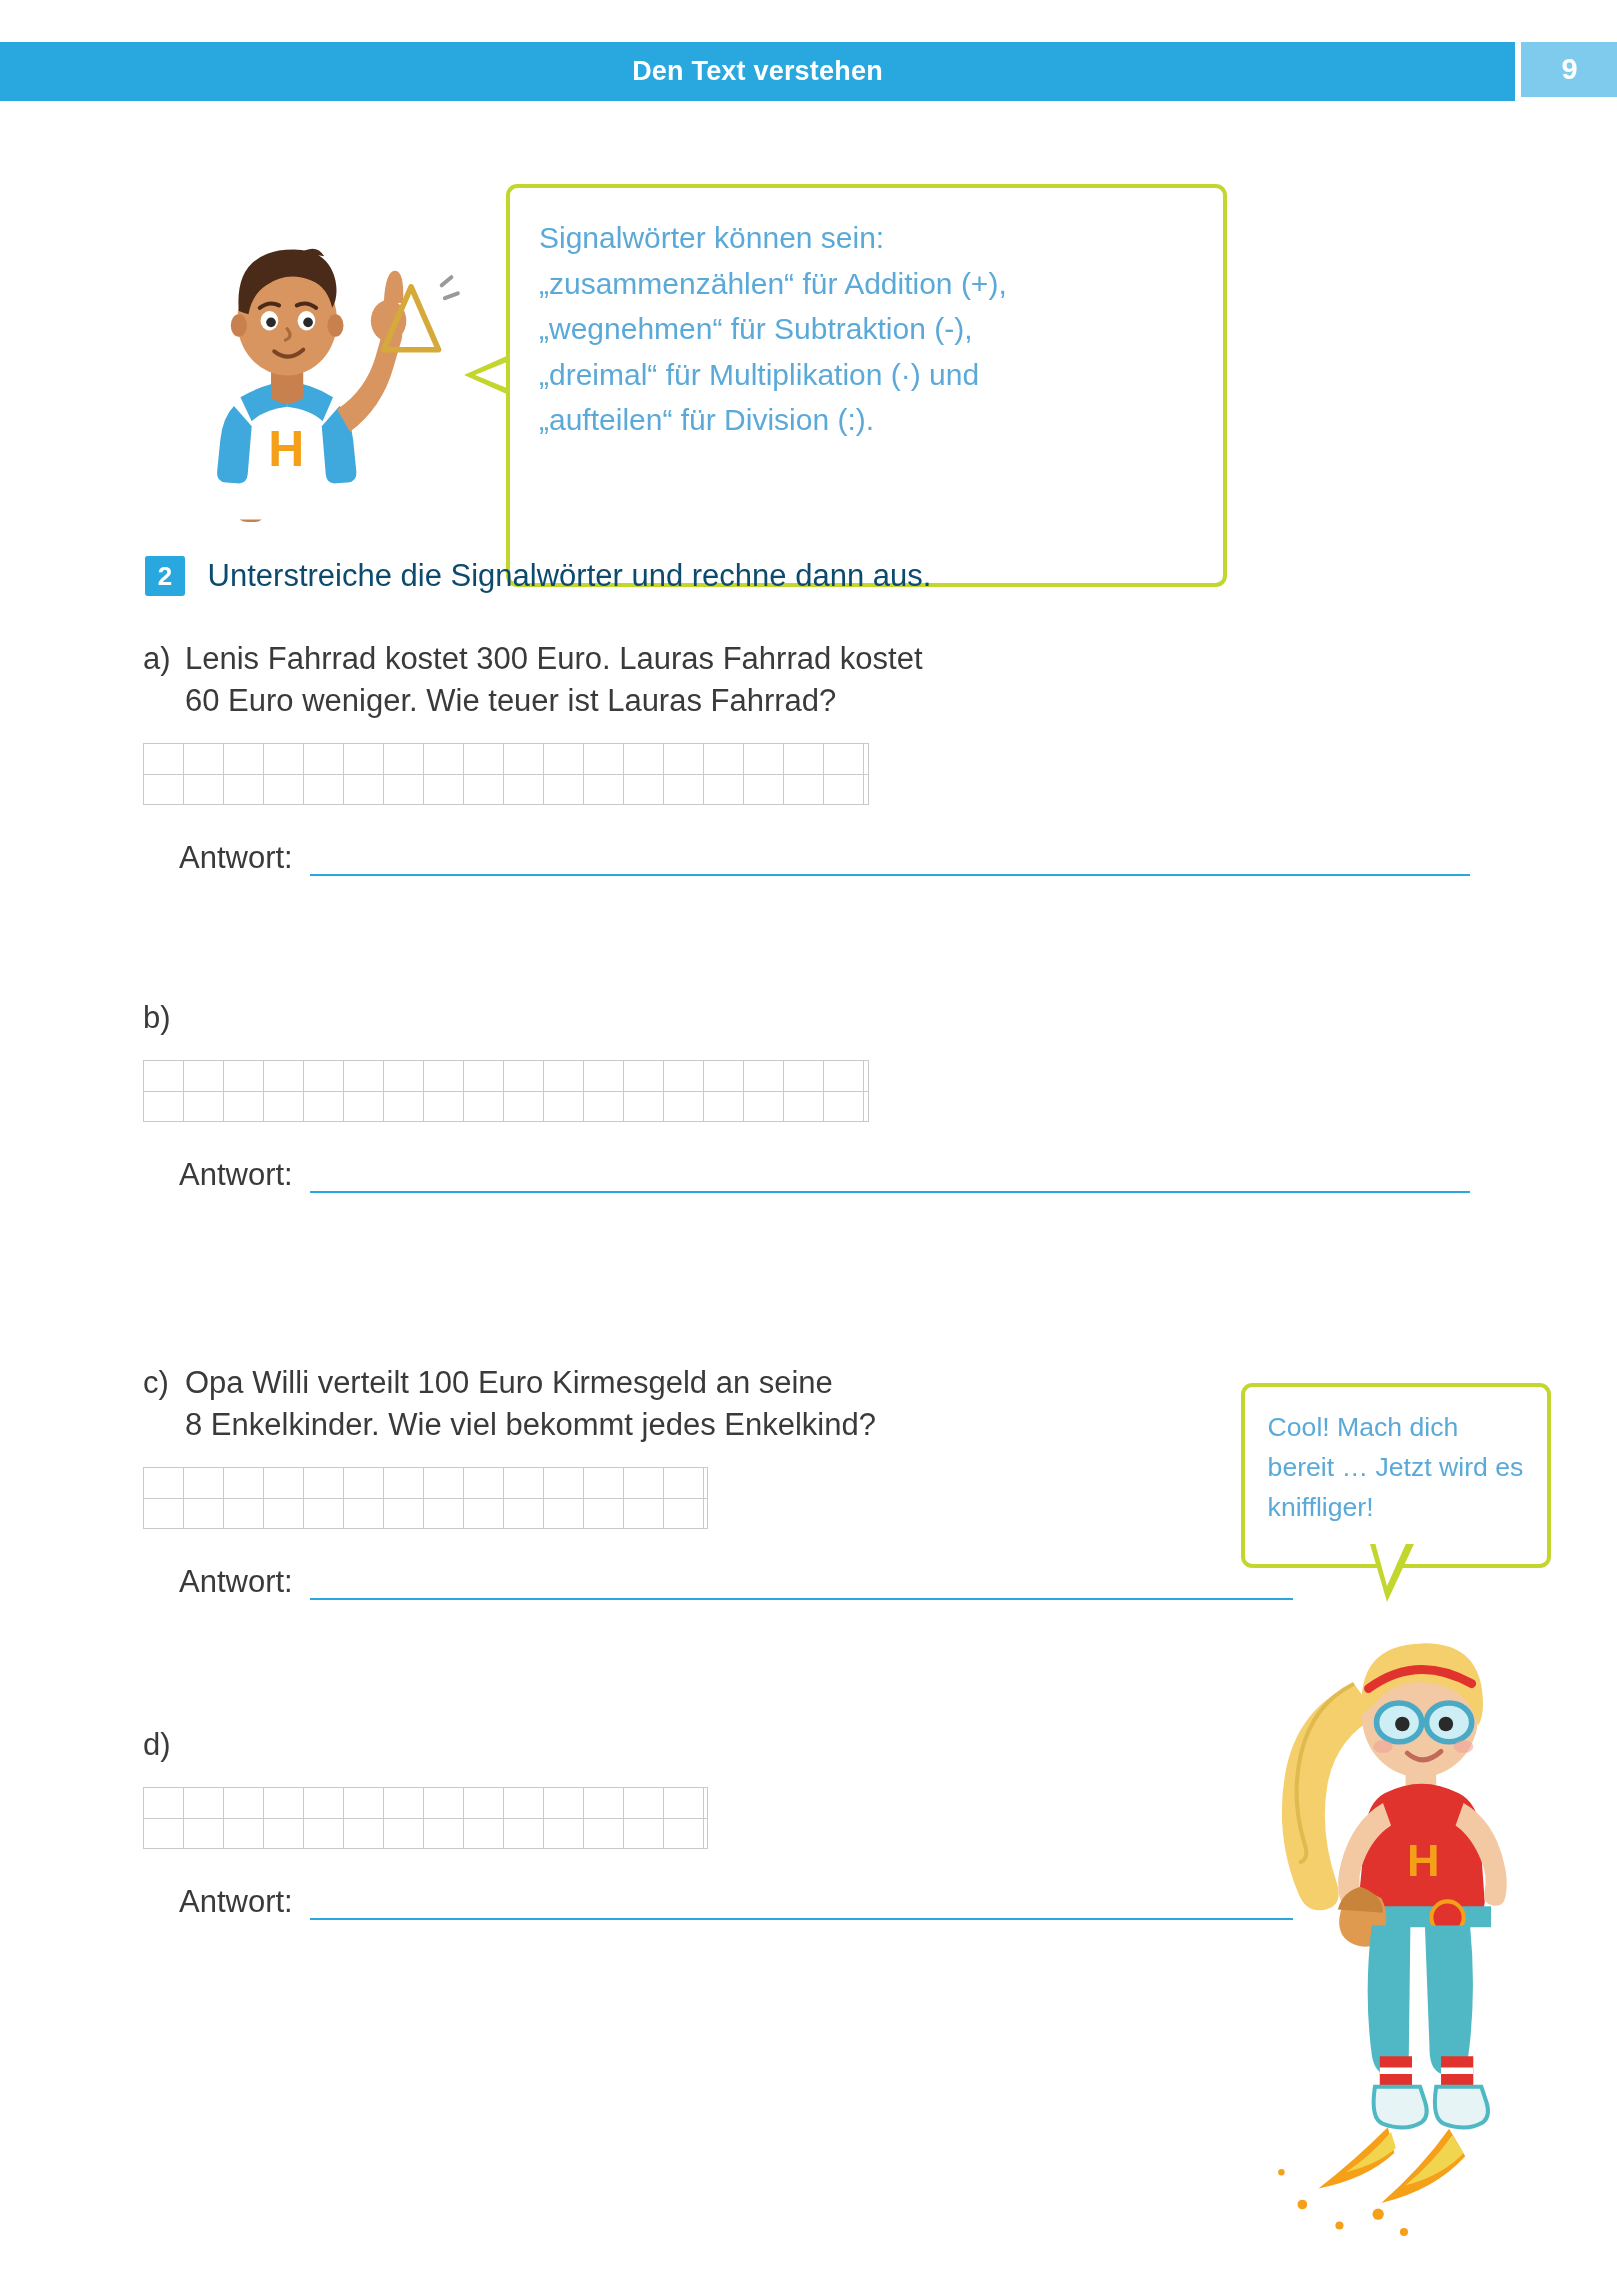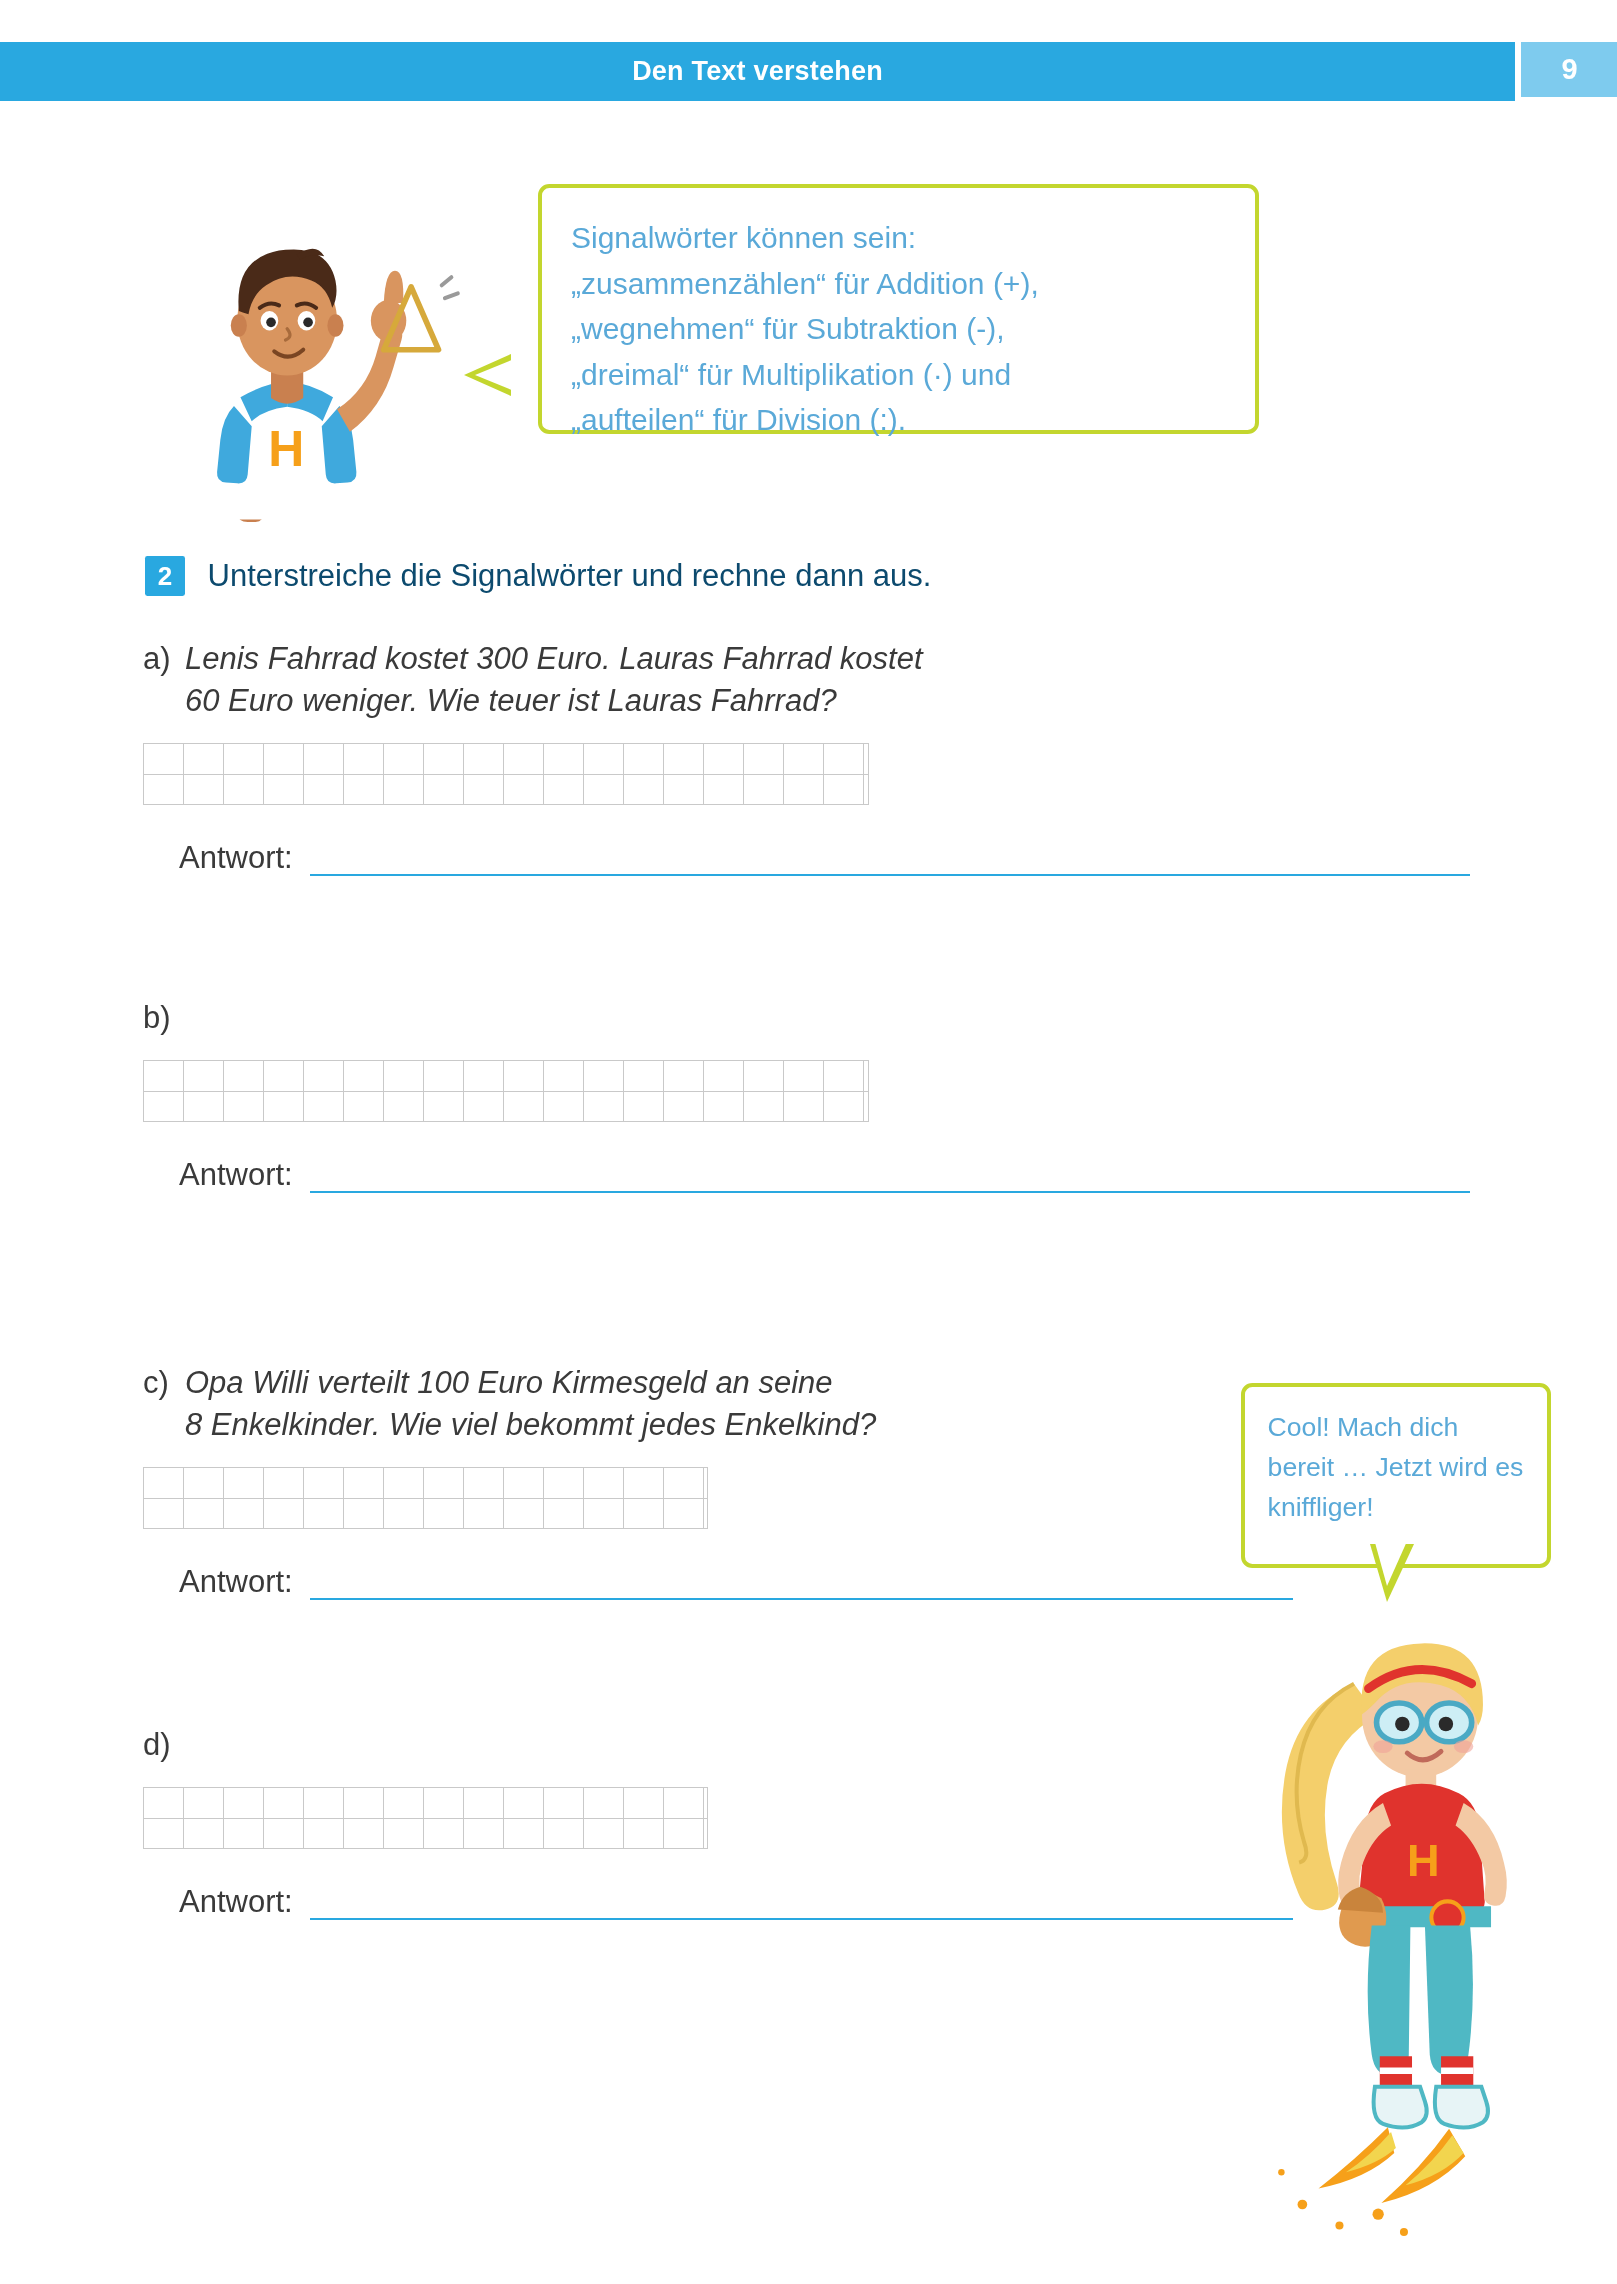--- a/index.html
+++ b/index.html
@@ -61,23 +61,22 @@
   }
   .bubble-text {
     color: #5aa9d8;
     line-height: 1.52;
     white-space: pre-line;
   }
   #bubble-top {
     left: 506px;
     top: 184px;
     width: 721px;
-    height: 250px;
+    height: 403px;
     padding: 27px 29px 0 29px;
-    margin-left: 32px;
   }
   #bubble-top .bubble-text {
     font-size: 30px;
   }
   
   .tail-top-outer {
     position: absolute;
     left: 464px;
     top: 354px;
     width: 0;
@@ -168,21 +167,20 @@
     font-size: 31px;
     line-height: 1.35;
     color: #3a3a3a;
   }
   .q-label {
     width: 42px;
     flex: none;
   }
   .q-text {
     white-space: pre-line;
-    font-style: italic;
   }
   .grid {
     position: relative;
     margin-top: 21px;
     height: 61px;
     box-sizing: border-box;
   }
   .grid-inner {
     position: absolute;
     left: 0;

